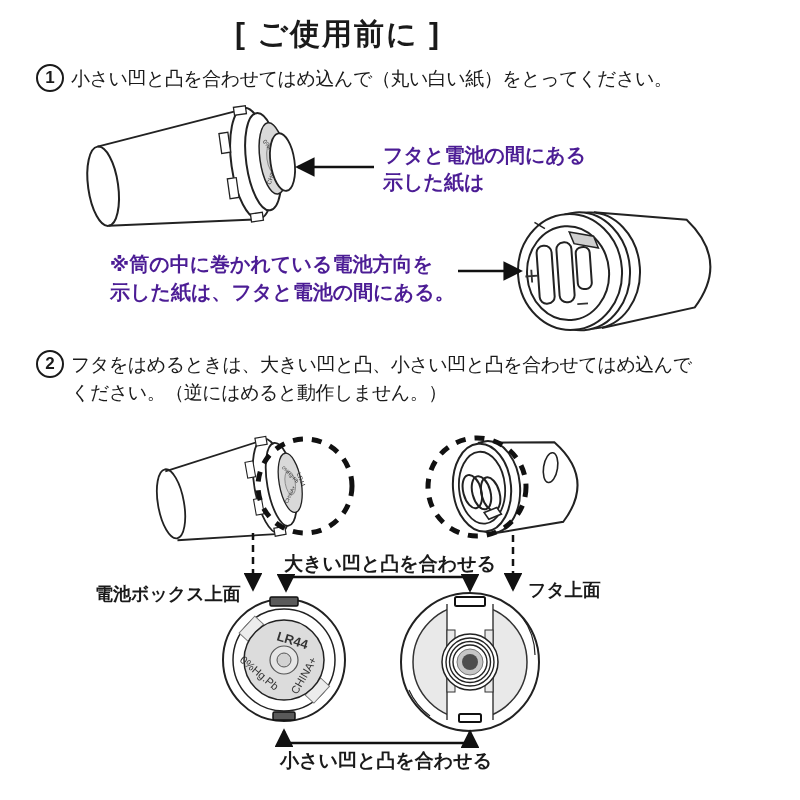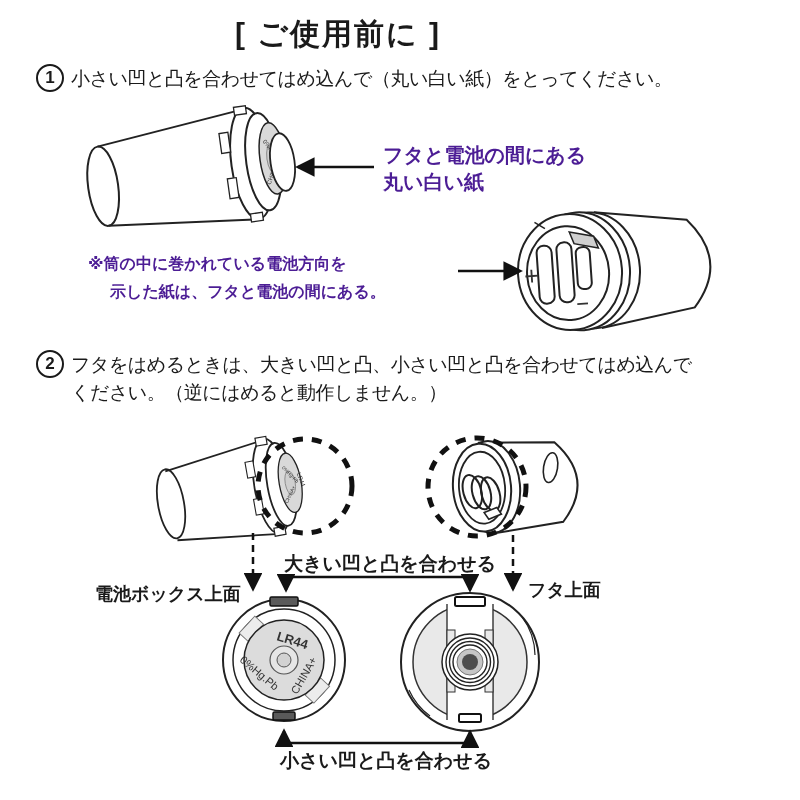--- a/index.html
+++ b/index.html
@@ -7,21 +7,21 @@
   .page { position:relative; width:800px; height:800px; background:#fff; overflow:hidden; }
   .abs { position:absolute; }
   .title { width:676px; text-align:center; top:14px; left:0; font-size:30px; font-weight:bold; letter-spacing:2px; }
   .step-row { display:flex; align-items:flex-start; gap:7px; }
   .step-num { width:28px; height:28px; border:2.5px solid #1a1a1a; border-radius:50%;
               display:flex; align-items:center; justify-content:center;
               font-size:17px; font-weight:bold; flex-shrink:0; background:#fff; }
   .step-text { font-size:19px; line-height:28px; padding-top:1px; white-space:nowrap; letter-spacing:-0.5px; }
   .red { color:#4c1d95; font-weight:bold; }
   .callout { font-size:20px; line-height:27px; white-space:nowrap; }
-  .warning { font-size:16px; line-height:28px; white-space:nowrap; }
+  .warning { font-size:20px; line-height:28px; white-space:nowrap;text-align:center; }
   .warning .indent { padding-left:22px; }
   .lbl { font-size:18px; font-weight:bold; white-space:nowrap;margin-top:46px; }
   .lbl-align { font-size:19px; font-weight:bold; white-space:nowrap; }
   svg text { font-family:"Liberation Sans","DejaVu Sans",sans-serif; fill:#333; }
   svg { display:block; }
 </style>
 </head>
 <body>
 
 <div class="page">
@@ -161,21 +161,21 @@
 
   <div class="abs title">[ ご使用前に ]</div>
 
   <div class="abs step-row" style="left:36px; top:64px;">
     <div class="step-num">1</div>
     <div class="step-text">小さい凹と凸を合わせてはめ込んで（丸い白い紙）をとってください。</div>
   </div>
 
   <div class="abs red callout" style="left:383px; top:142px;">
     <div>フタと電池の間にある</div>
-    <div>丸い白い紙</div>
+    <div>示した紙は</div>
   </div>
 
   <div class="abs red warning" style="left:88px; top:250px;">
     <div>※筒の中に巻かれている電池方向を</div>
     <div class="indent">示した紙は、フタと電池の間にある。</div>
   </div>
 
   <div class="abs step-row" style="left:36px; top:350px;">
     <div class="step-num">2</div>
     <div class="step-text">

